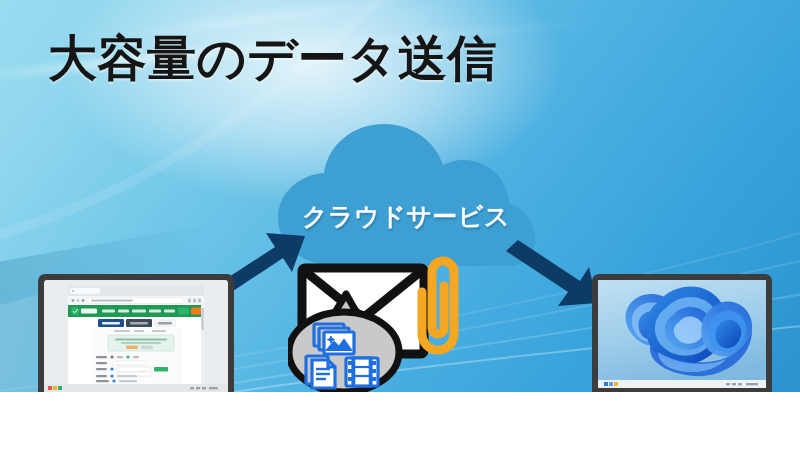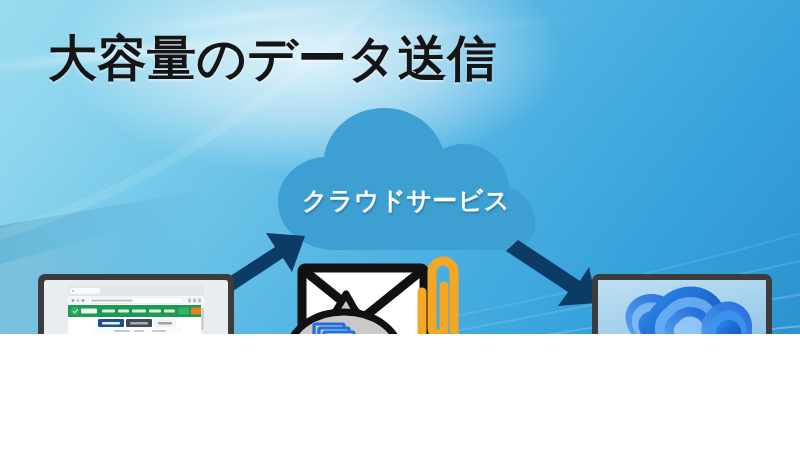--- a/index.html
+++ b/index.html
@@ -3,21 +3,21 @@
 <meta charset="utf-8">
 <style>
   html, body {
     margin: 0;
     padding: 0;
     background: #ffffff;
   }
   #stage {
     position: relative;
     width: 800px;
-    height: 334px;
+    height: 392px;
     overflow: hidden;
     font-family: "Liberation Sans", "DejaVu Sans", sans-serif;
   }
 
   
   .bg-base {
     position: absolute;
     inset: 0;
     background: linear-gradient(128deg,
         #9adcf0 0%,
@@ -82,21 +82,21 @@
     color: #151515;
     letter-spacing: 0.5px;
     text-shadow: 0 2px 2px rgba(255,255,255,0.45);
     white-space: nowrap;
   }
 
   
   .cloud-wrap {
     position: absolute;
     left: 272px;
-    top: 104px;
+    top: 120px;
     width: 268px;
     height: 150px;
   }
   .cloud-label {
     position: absolute;
     left: 0; right: 0;
     top: 80px;
     text-align: center;
     color: #ffffff;
     font-size: 25px;

